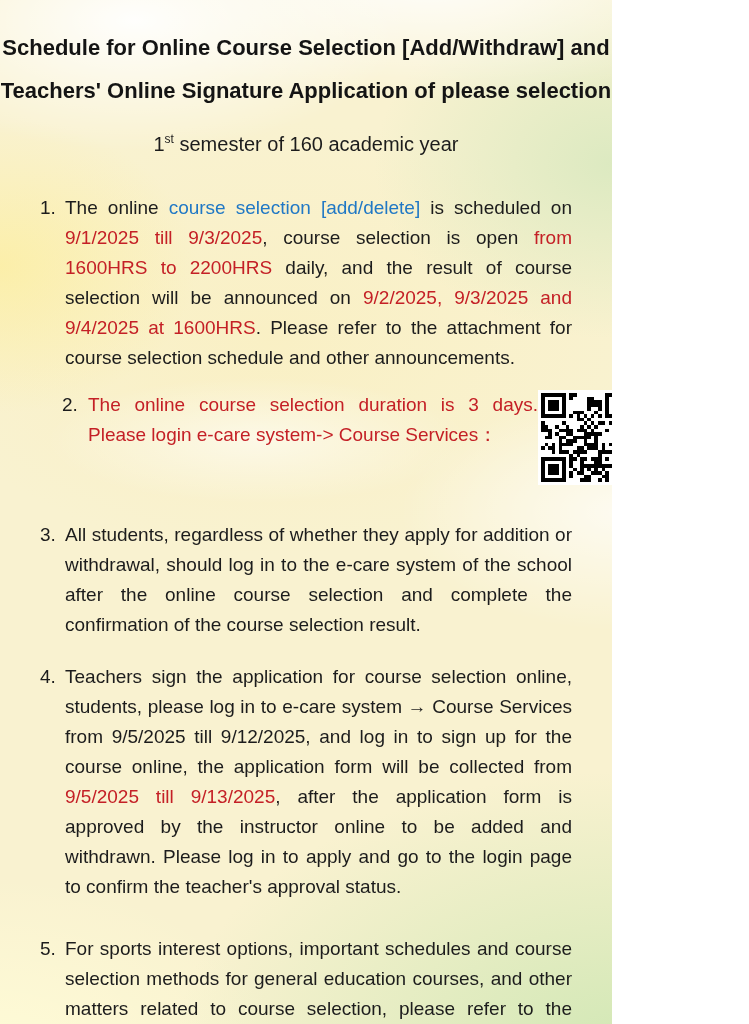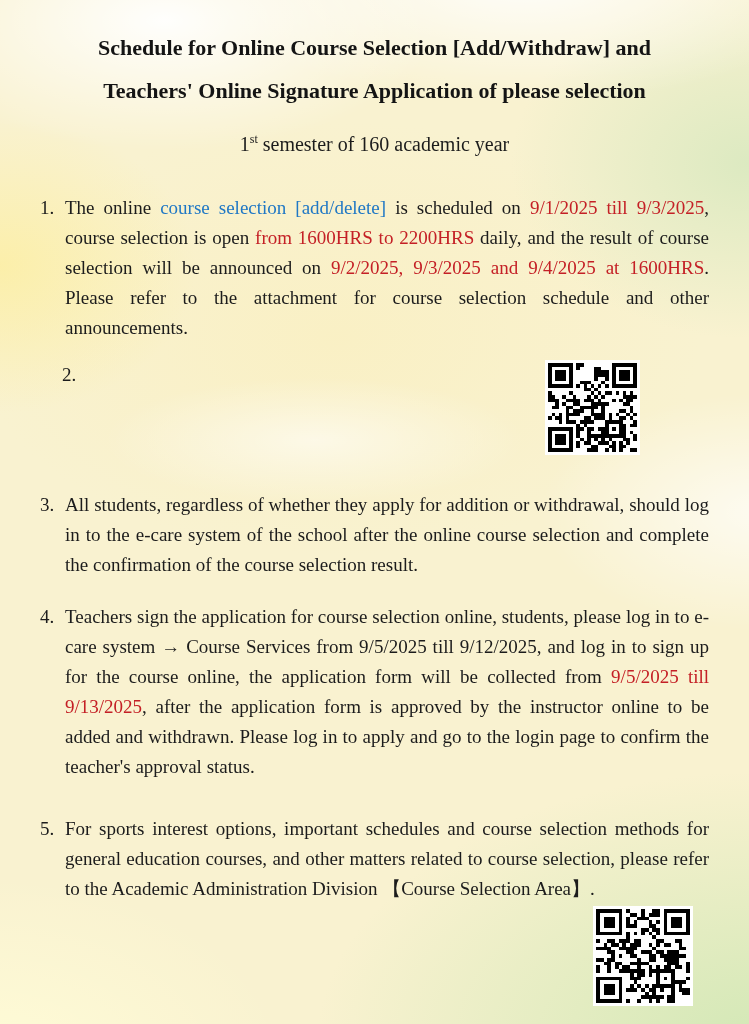--- a/index.html
+++ b/index.html
@@ -1,22 +1,22 @@
 <!DOCTYPE html>
 <html><head>
 <meta charset="utf-8">
 <style>
   * { box-sizing: border-box; }
   html, body { margin: 0; padding: 0; }
   .page {
     position: relative;
-    width: 749px;
+    width: 612px;
     height: 1024px;
     overflow: hidden;
-    font-family: Liberation Serif, serif;
+    font-family: Liberation Sans, sans-serif;
     color: #1c1c1c;
     background-color: #f9f2d0;
     background-image:
       radial-gradient(ellipse 420px 200px at 22% 2%, rgba(255,255,255,0.95) 0%, rgba(255,255,255,0) 65%),
       radial-gradient(ellipse 500px 190px at 70% -2%, rgba(255,255,255,0.9) 0%, rgba(255,255,255,0) 65%),
       radial-gradient(ellipse 340px 250px at 100% 16%, rgba(215,232,190,0.85) 0%, rgba(215,232,190,0) 70%),
       radial-gradient(ellipse 280px 210px at 0% 26%, rgba(252,238,160,0.8) 0%, rgba(252,238,160,0) 70%),
       radial-gradient(ellipse 320px 170px at 102% 50%, rgba(255,255,255,0.7) 0%, rgba(255,255,255,0) 70%),
       radial-gradient(ellipse 300px 90px at 42% 43%, rgba(255,255,255,0.55) 0%, rgba(255,255,255,0) 70%),
       radial-gradient(ellipse 640px 390px at 102% 102%, rgba(208,231,180,0.95) 0%, rgba(208,231,180,0) 70%),
@@ -79,20 +79,21 @@
 
   <div class="subtitle"><span>1</span><sup>st</sup><span> semester of 160 academic year</span></div>
 
   <div class="item item-1">
     <div class="num">1.</div>
     <div class="text"><span class="seg-black">The online </span><span class="seg-blue">course selection [add/delete]</span><span class="seg-black"> is scheduled on </span><span class="seg-red">9/1/2025 till 9/3/2025</span><span class="seg-black">, course selection is open </span><span class="seg-red">from 1600HRS to 2200HRS</span><span class="seg-black"> daily, and the result of course selection will be announced on </span><span class="seg-red">9/2/2025, 9/3/2025 and 9/4/2025 at 1600HRS</span><span class="seg-black">. Please refer to the attachment for course selection schedule and other announcements.</span></div>
   </div>
 
   <div class="item item-2">
     <div class="num">2.</div>
+    <div class="text text-2"><span class="seg-red">The online course selection duration is 3 days. Please login e-care system-&gt; Course Services：</span></div>
     <div class="qr qr-1">
         <svg width="89" height="89" viewBox="0 0 25 25" shape-rendering="crispEdges">
           <rect width="25" height="25" fill="#ffffff"></rect>
           <path d="M0 0h1v1h-1zM1 0h1v1h-1zM2 0h1v1h-1zM3 0h1v1h-1zM4 0h1v1h-1zM5 0h1v1h-1zM6 0h1v1h-1zM8 0h1v1h-1zM9 0h1v1h-1zM18 0h1v1h-1zM19 0h1v1h-1zM20 0h1v1h-1zM21 0h1v1h-1zM22 0h1v1h-1zM23 0h1v1h-1zM24 0h1v1h-1zM0 1h1v1h-1zM6 1h1v1h-1zM8 1h1v1h-1zM13 1h1v1h-1zM14 1h1v1h-1zM18 1h1v1h-1zM24 1h1v1h-1zM0 2h1v1h-1zM2 2h1v1h-1zM3 2h1v1h-1zM4 2h1v1h-1zM6 2h1v1h-1zM13 2h1v1h-1zM14 2h1v1h-1zM15 2h1v1h-1zM16 2h1v1h-1zM18 2h1v1h-1zM20 2h1v1h-1zM21 2h1v1h-1zM22 2h1v1h-1zM24 2h1v1h-1zM0 3h1v1h-1zM2 3h1v1h-1zM3 3h1v1h-1zM4 3h1v1h-1zM6 3h1v1h-1zM13 3h1v1h-1zM14 3h1v1h-1zM15 3h1v1h-1zM16 3h1v1h-1zM18 3h1v1h-1zM20 3h1v1h-1zM21 3h1v1h-1zM22 3h1v1h-1zM24 3h1v1h-1zM0 4h1v1h-1zM2 4h1v1h-1zM3 4h1v1h-1zM4 4h1v1h-1zM6 4h1v1h-1zM13 4h1v1h-1zM16 4h1v1h-1zM18 4h1v1h-1zM20 4h1v1h-1zM21 4h1v1h-1zM22 4h1v1h-1zM24 4h1v1h-1zM0 5h1v1h-1zM6 5h1v1h-1zM9 5h1v1h-1zM10 5h1v1h-1zM11 5h1v1h-1zM15 5h1v1h-1zM18 5h1v1h-1zM24 5h1v1h-1zM0 6h1v1h-1zM1 6h1v1h-1zM2 6h1v1h-1zM3 6h1v1h-1zM4 6h1v1h-1zM5 6h1v1h-1zM6 6h1v1h-1zM8 6h1v1h-1zM10 6h1v1h-1zM12 6h1v1h-1zM14 6h1v1h-1zM16 6h1v1h-1zM18 6h1v1h-1zM19 6h1v1h-1zM20 6h1v1h-1zM21 6h1v1h-1zM22 6h1v1h-1zM23 6h1v1h-1zM24 6h1v1h-1zM10 7h1v1h-1zM11 7h1v1h-1zM13 7h1v1h-1zM0 8h1v1h-1zM6 8h1v1h-1zM12 8h1v1h-1zM14 8h1v1h-1zM16 8h1v1h-1zM17 8h1v1h-1zM19 8h1v1h-1zM21 8h1v1h-1zM23 8h1v1h-1zM0 9h1v1h-1zM1 9h1v1h-1zM4 9h1v1h-1zM7 9h1v1h-1zM11 9h1v1h-1zM13 9h1v1h-1zM15 9h1v1h-1zM21 9h1v1h-1zM22 9h1v1h-1zM23 9h1v1h-1zM24 9h1v1h-1zM0 10h1v1h-1zM1 10h1v1h-1zM2 10h1v1h-1zM5 10h1v1h-1zM6 10h1v1h-1zM7 10h1v1h-1zM8 10h1v1h-1zM10 10h1v1h-1zM11 10h1v1h-1zM12 10h1v1h-1zM14 10h1v1h-1zM18 10h1v1h-1zM20 10h1v1h-1zM22 10h1v1h-1zM23 10h1v1h-1zM2 11h1v1h-1zM4 11h1v1h-1zM7 11h1v1h-1zM8 11h1v1h-1zM12 11h1v1h-1zM13 11h1v1h-1zM14 11h1v1h-1zM15 11h1v1h-1zM16 11h1v1h-1zM21 11h1v1h-1zM22 11h1v1h-1zM1 12h1v1h-1zM2 12h1v1h-1zM5 12h1v1h-1zM6 12h1v1h-1zM9 12h1v1h-1zM10 12h1v1h-1zM11 12h1v1h-1zM12 12h1v1h-1zM13 12h1v1h-1zM15 12h1v1h-1zM23 12h1v1h-1zM5 13h1v1h-1zM7 13h1v1h-1zM8 13h1v1h-1zM9 13h1v1h-1zM12 13h1v1h-1zM15 13h1v1h-1zM20 13h1v1h-1zM21 13h1v1h-1zM23 13h1v1h-1zM1 14h1v1h-1zM3 14h1v1h-1zM5 14h1v1h-1zM6 14h1v1h-1zM7 14h1v1h-1zM8 14h1v1h-1zM12 14h1v1h-1zM13 14h1v1h-1zM14 14h1v1h-1zM15 14h1v1h-1zM17 14h1v1h-1zM19 14h1v1h-1zM22 14h1v1h-1zM24 14h1v1h-1zM0 15h1v1h-1zM2 15h1v1h-1zM3 15h1v1h-1zM5 15h1v1h-1zM10 15h1v1h-1zM11 15h1v1h-1zM13 15h1v1h-1zM14 15h1v1h-1zM15 15h1v1h-1zM17 15h1v1h-1zM20 15h1v1h-1zM21 15h1v1h-1zM23 15h1v1h-1zM3 16h1v1h-1zM5 16h1v1h-1zM6 16h1v1h-1zM7 16h1v1h-1zM9 16h1v1h-1zM10 16h1v1h-1zM11 16h1v1h-1zM12 16h1v1h-1zM16 16h1v1h-1zM17 16h1v1h-1zM18 16h1v1h-1zM19 16h1v1h-1zM20 16h1v1h-1zM24 16h1v1h-1zM8 17h1v1h-1zM10 17h1v1h-1zM16 17h1v1h-1zM20 17h1v1h-1zM21 17h1v1h-1zM23 17h1v1h-1zM24 17h1v1h-1zM0 18h1v1h-1zM1 18h1v1h-1zM2 18h1v1h-1zM3 18h1v1h-1zM4 18h1v1h-1zM5 18h1v1h-1zM6 18h1v1h-1zM8 18h1v1h-1zM9 18h1v1h-1zM11 18h1v1h-1zM12 18h1v1h-1zM14 18h1v1h-1zM15 18h1v1h-1zM16 18h1v1h-1zM18 18h1v1h-1zM20 18h1v1h-1zM21 18h1v1h-1zM0 19h1v1h-1zM6 19h1v1h-1zM8 19h1v1h-1zM11 19h1v1h-1zM15 19h1v1h-1zM16 19h1v1h-1zM20 19h1v1h-1zM21 19h1v1h-1zM23 19h1v1h-1zM0 20h1v1h-1zM2 20h1v1h-1zM3 20h1v1h-1zM4 20h1v1h-1zM6 20h1v1h-1zM8 20h1v1h-1zM11 20h1v1h-1zM12 20h1v1h-1zM13 20h1v1h-1zM14 20h1v1h-1zM15 20h1v1h-1zM16 20h1v1h-1zM17 20h1v1h-1zM18 20h1v1h-1zM19 20h1v1h-1zM20 20h1v1h-1zM21 20h1v1h-1zM24 20h1v1h-1zM0 21h1v1h-1zM2 21h1v1h-1zM3 21h1v1h-1zM4 21h1v1h-1zM6 21h1v1h-1zM9 21h1v1h-1zM11 21h1v1h-1zM13 21h1v1h-1zM15 21h1v1h-1zM17 21h1v1h-1zM21 21h1v1h-1zM22 21h1v1h-1zM24 21h1v1h-1zM0 22h1v1h-1zM2 22h1v1h-1zM3 22h1v1h-1zM4 22h1v1h-1zM6 22h1v1h-1zM8 22h1v1h-1zM10 22h1v1h-1zM11 22h1v1h-1zM14 22h1v1h-1zM15 22h1v1h-1zM16 22h1v1h-1zM18 22h1v1h-1zM20 22h1v1h-1zM22 22h1v1h-1zM0 23h1v1h-1zM6 23h1v1h-1zM8 23h1v1h-1zM12 23h1v1h-1zM13 23h1v1h-1zM17 23h1v1h-1zM18 23h1v1h-1zM20 23h1v1h-1zM21 23h1v1h-1zM0 24h1v1h-1zM1 24h1v1h-1zM2 24h1v1h-1zM3 24h1v1h-1zM4 24h1v1h-1zM5 24h1v1h-1zM6 24h1v1h-1zM11 24h1v1h-1zM12 24h1v1h-1zM13 24h1v1h-1zM16 24h1v1h-1zM18 24h1v1h-1zM20 24h1v1h-1zM23 24h1v1h-1zM24 24h1v1h-1z" fill="#000000"></path>
         </svg>
       </div>
   </div>
 
   <div class="item item-3">
     <div class="num">3.</div>

